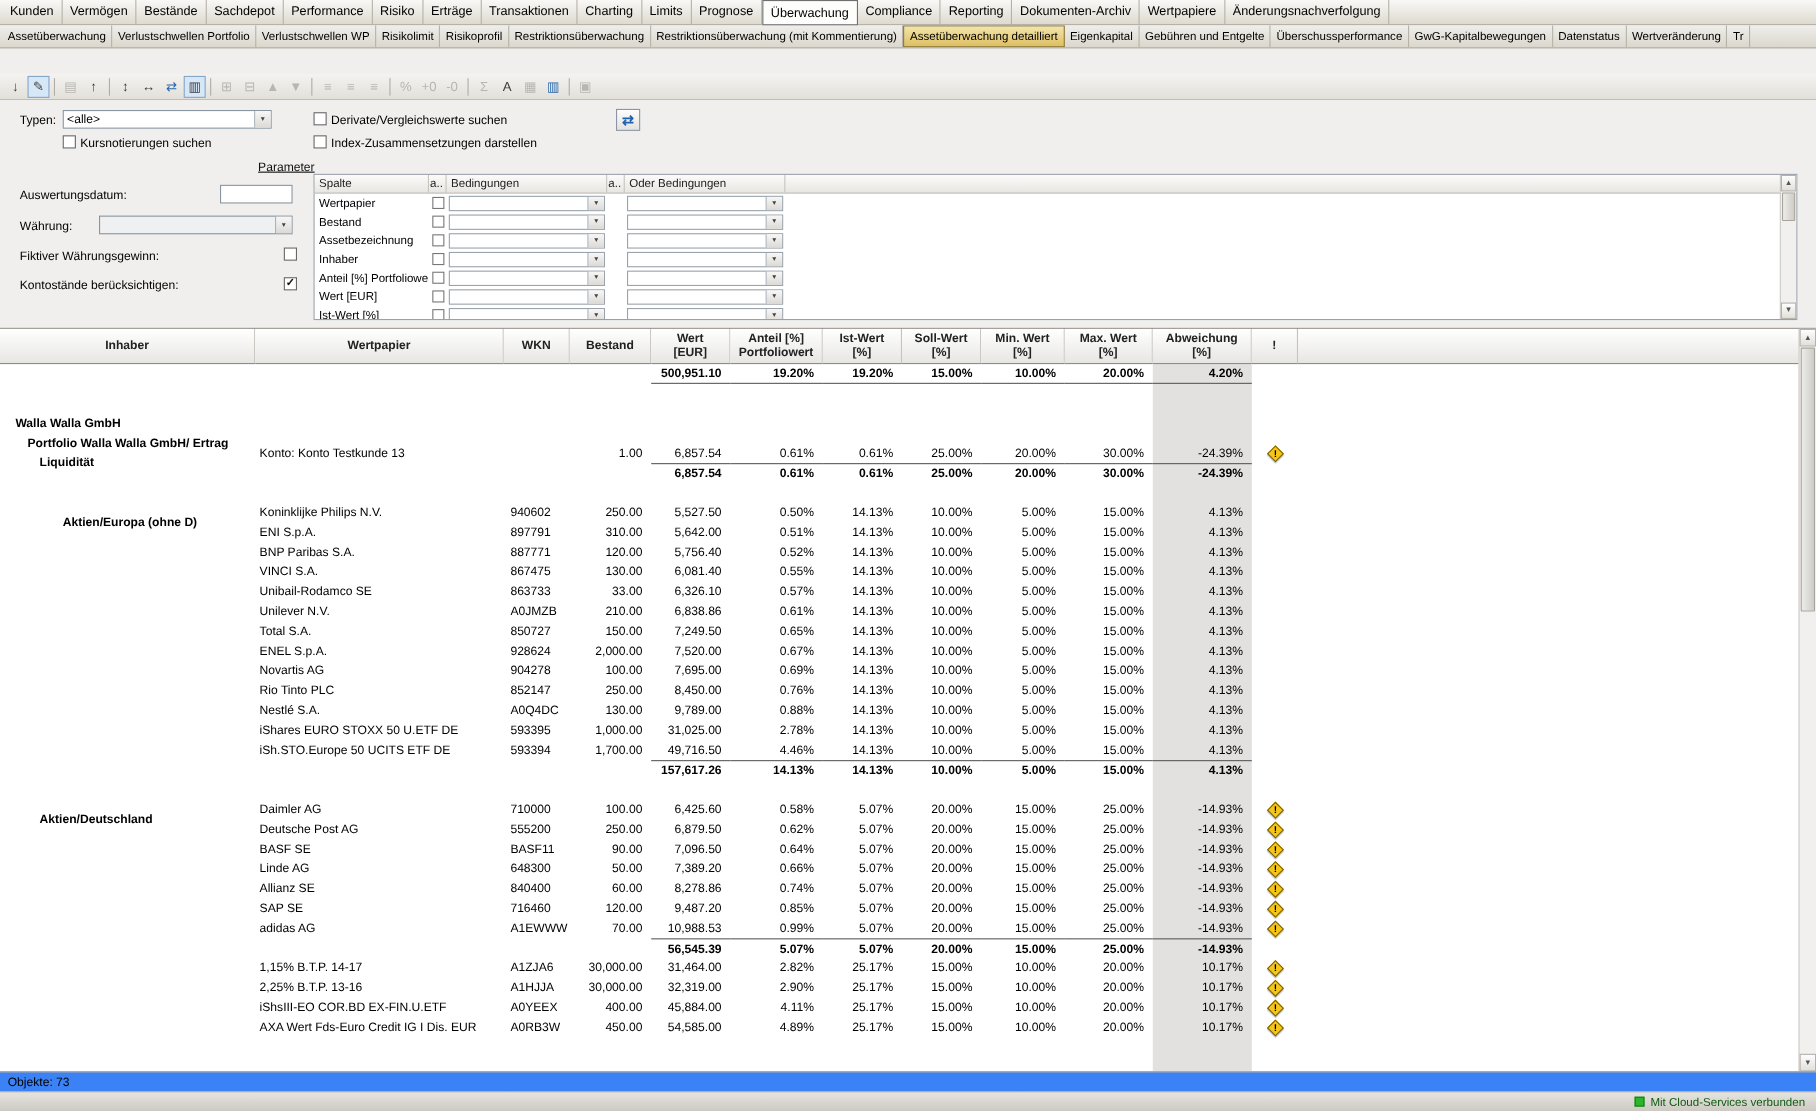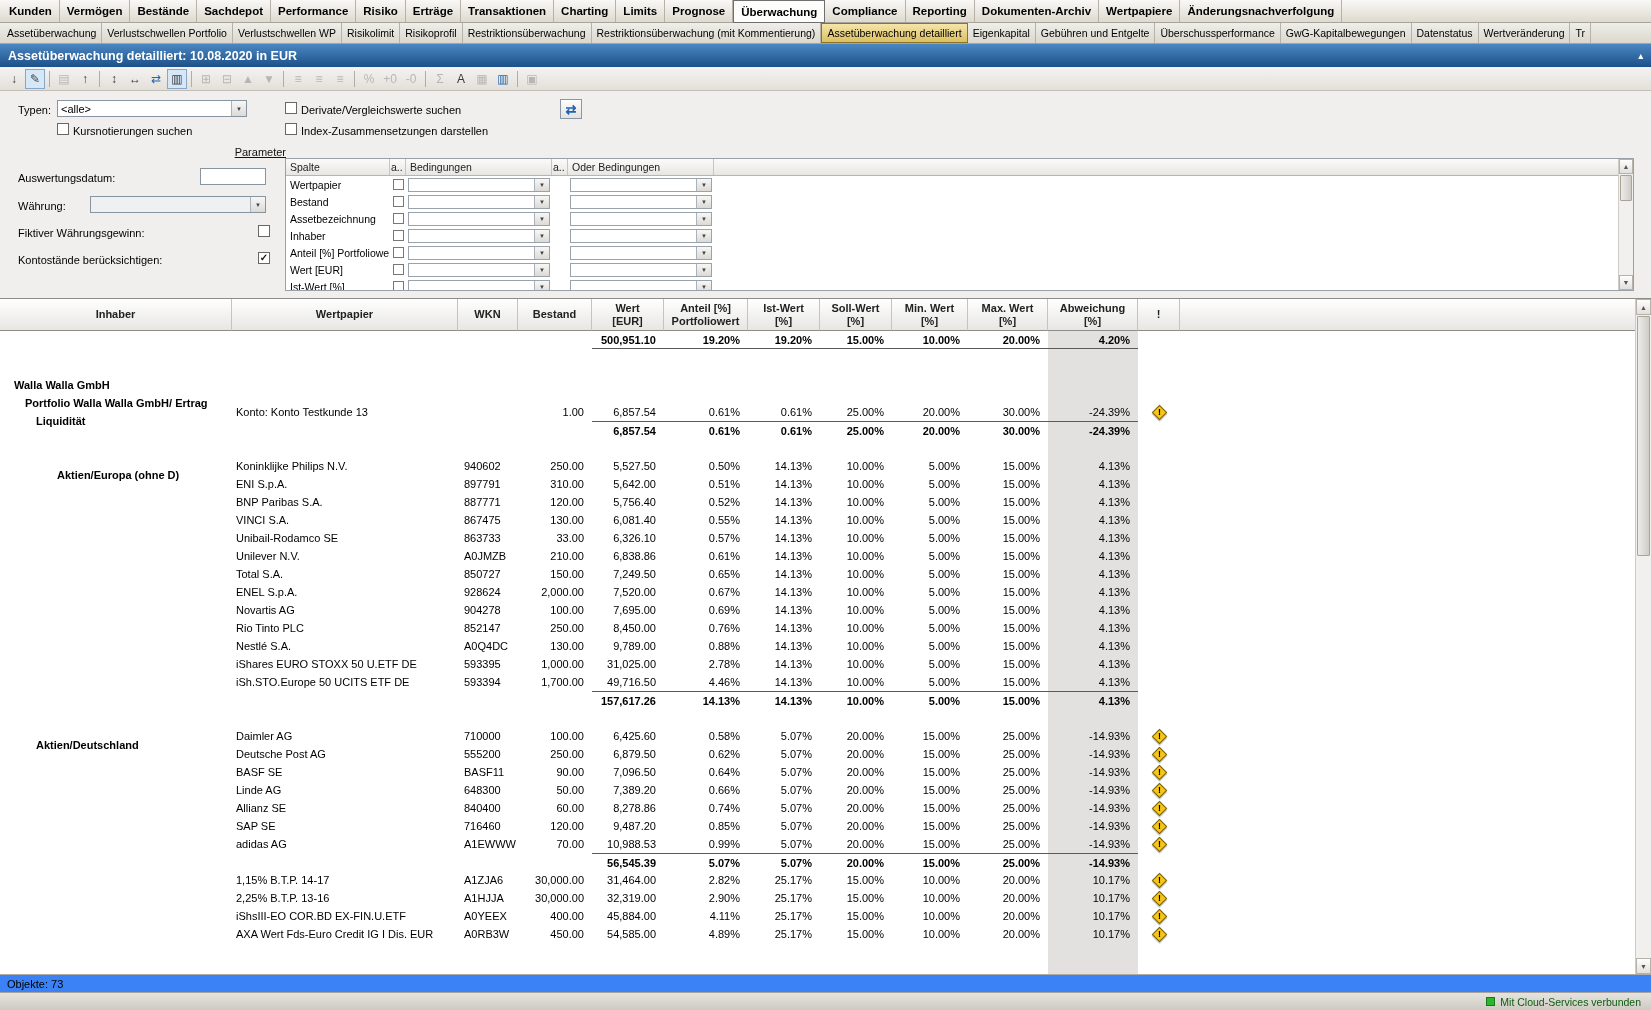--- a/index.html
+++ b/index.html
@@ -3,21 +3,21 @@
 <meta charset="utf-8">
 <style>
   html,body{margin:0;padding:0;background:#888;}
   *{box-sizing:border-box;}
   .app{position:relative;width:1651px;height:1010px;background:#f0efed;overflow:hidden;
        font-family:"Liberation Sans",sans-serif;font-size:11px;color:#000;}
 
   
   .menubar{position:absolute;left:0;top:0;width:100%;height:23px;display:flex;align-items:stretch;
            background:linear-gradient(#f9f8f6,#dedacf);border-bottom:1px solid #a8a49a;padding-left:2px;}
-  .menutab{display:flex;align-items:center;padding:0 7px;font-weight:bold;font-size:11.5px;white-space:nowrap;
+  .menutab{display:flex;align-items:center;padding:0 7px;font-weight:normal;font-size:11.5px;white-space:nowrap;
            border-right:1px solid #b6b2a8;cursor:default;}
   .menutab.active{background:#fdfdfc;border:1px solid #6f6f6f;margin:0 0 -1px 0;z-index:2;}
 
   
   .subtabs{position:absolute;left:0;top:23px;width:100%;height:21px;display:flex;align-items:stretch;overflow:hidden;
            background:linear-gradient(#efeeea,#dbd7cd);border-bottom:1px solid #a8a49a;padding-left:2px;}
   .subtab{display:flex;align-items:center;padding:0 5px;font-size:10.5px;white-space:nowrap;
           border-right:1px solid #b6b2a8;cursor:default;}
   .subtab.active{background:linear-gradient(#f4e5ab,#ddbf62);border:1px solid #8a7428;}
 
@@ -158,24 +158,20 @@
       <div class="subtab active">Assetüberwachung detailliert</div>
       <div class="subtab">Eigenkapital</div>
       <div class="subtab">Gebühren und Entgelte</div>
       <div class="subtab">Überschussperformance</div>
       <div class="subtab">GwG-Kapitalbewegungen</div>
       <div class="subtab">Datenstatus</div>
       <div class="subtab">Wertveränderung</div>
       <div class="subtab">Tr</div>
     </div>
 
-  <div class="titlebar">
-    <span>Assetüberwachung detailliert:  10.08.2020 in EUR</span>
-    <span class="collapse">▴</span>
-  </div>
 
   <div class="toolbar">
       <div class="tbico">↓</div>
       <div class="tbico pressed">✎</div>
       <div class="tbsep"></div>
       <div class="tbico disabled">▤</div>
       <div class="tbico">↑</div>
       <div class="tbsep"></div>
       <div class="tbico">↕</div>
       <div class="tbico">↔</div>

